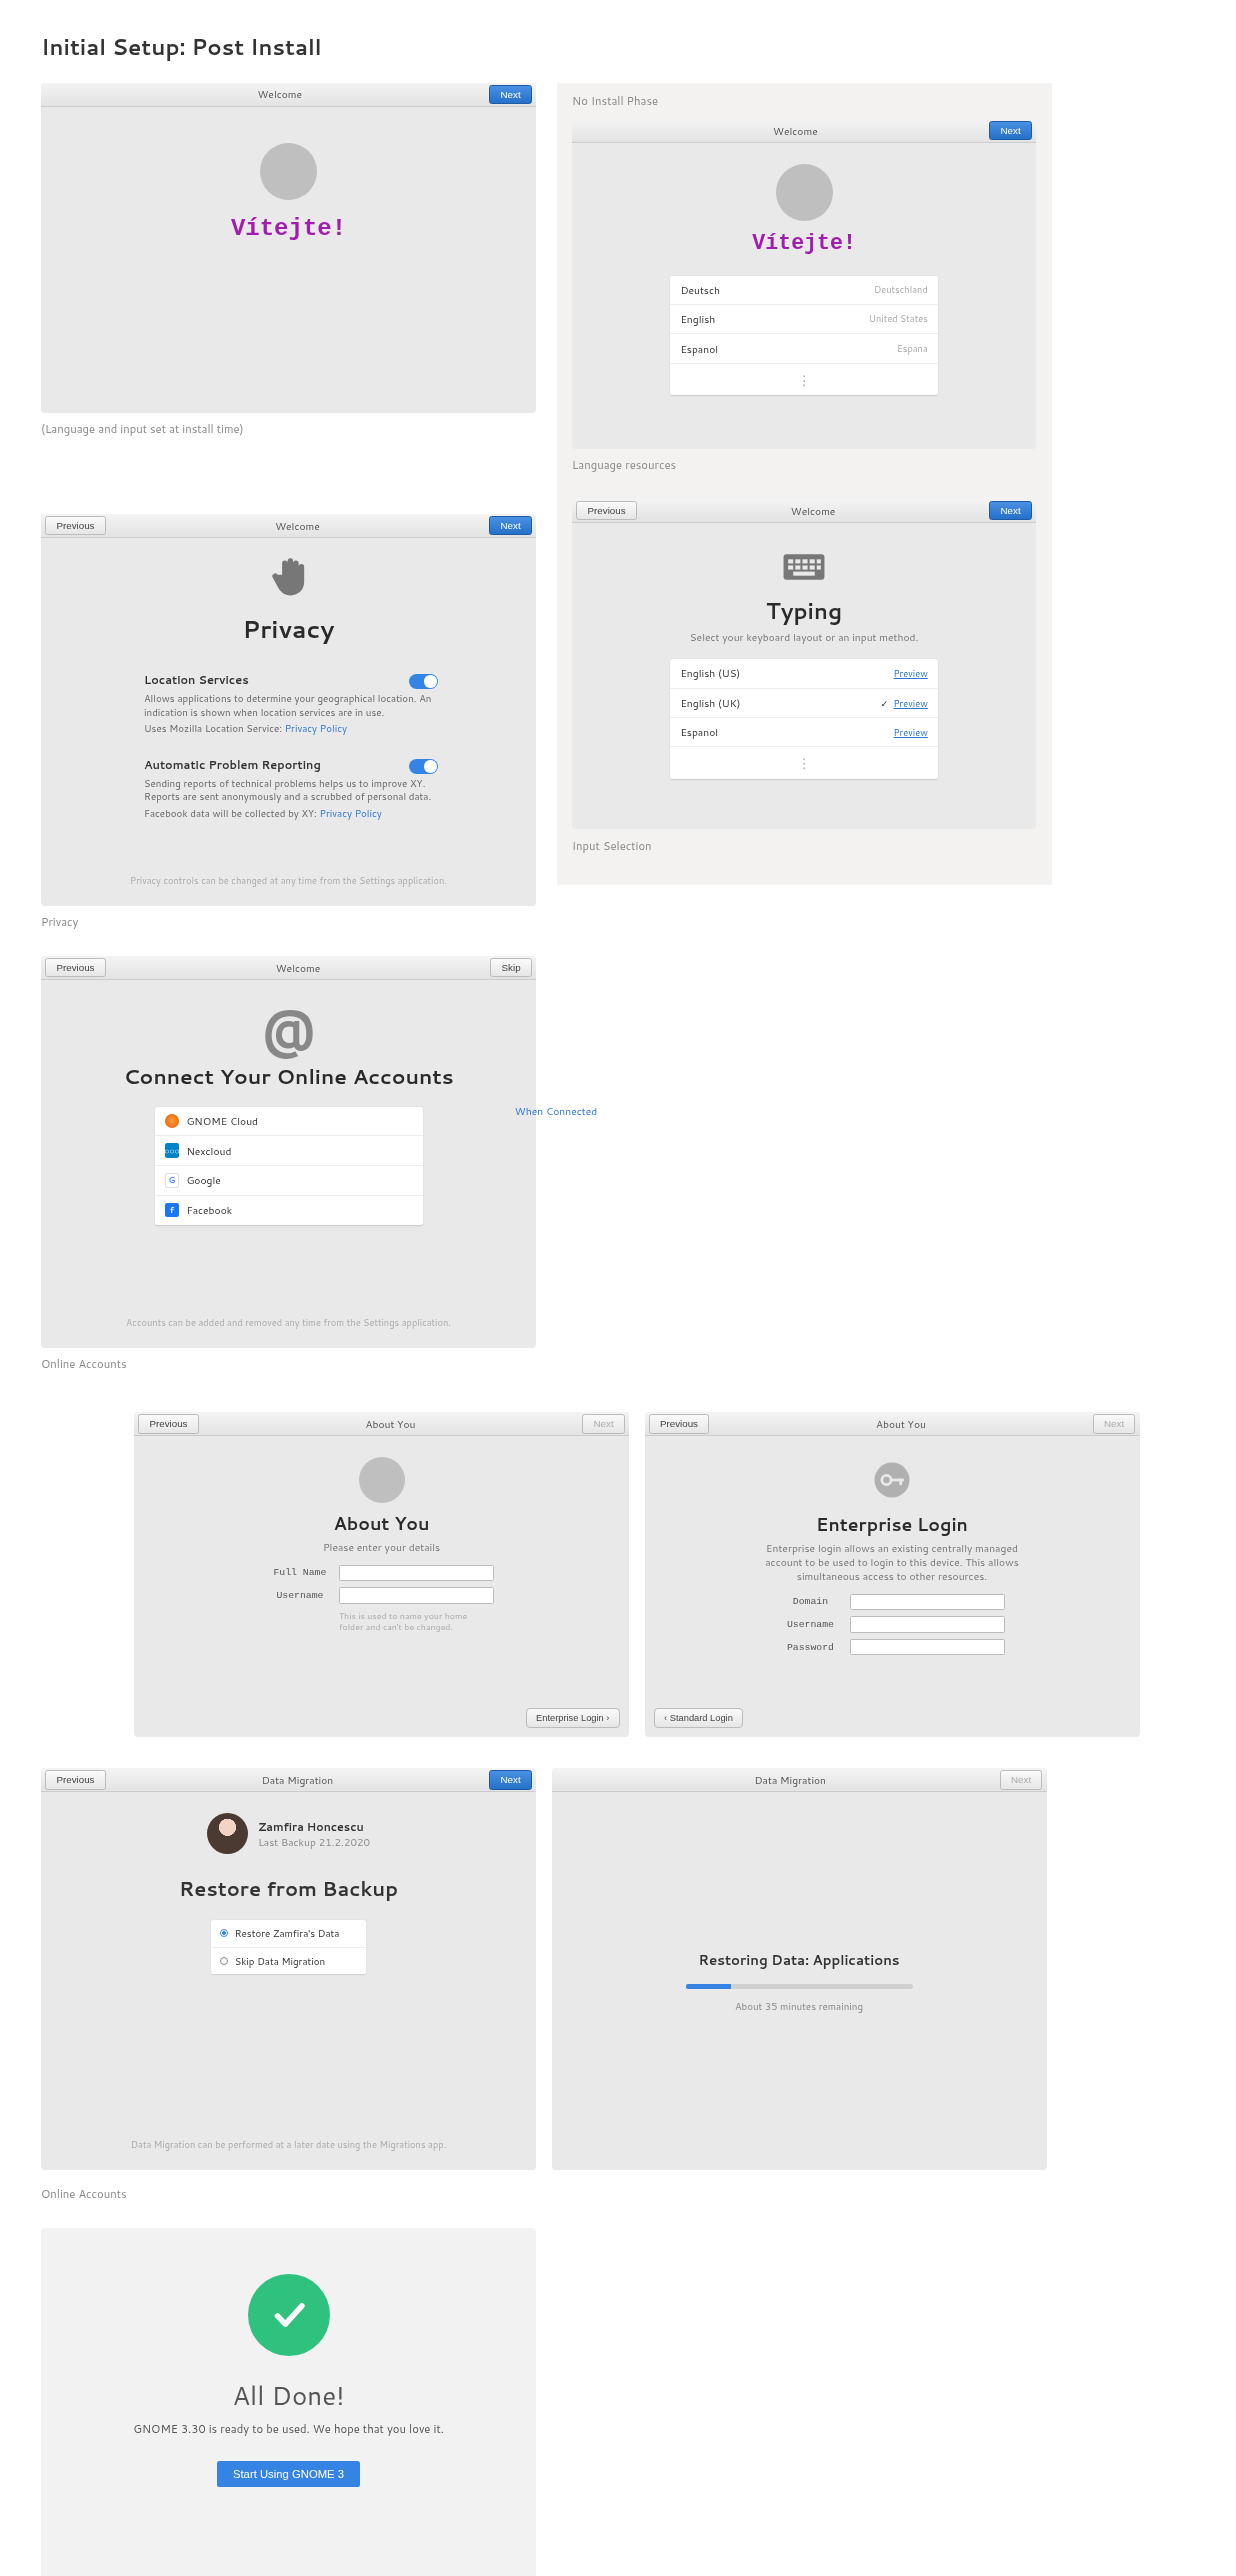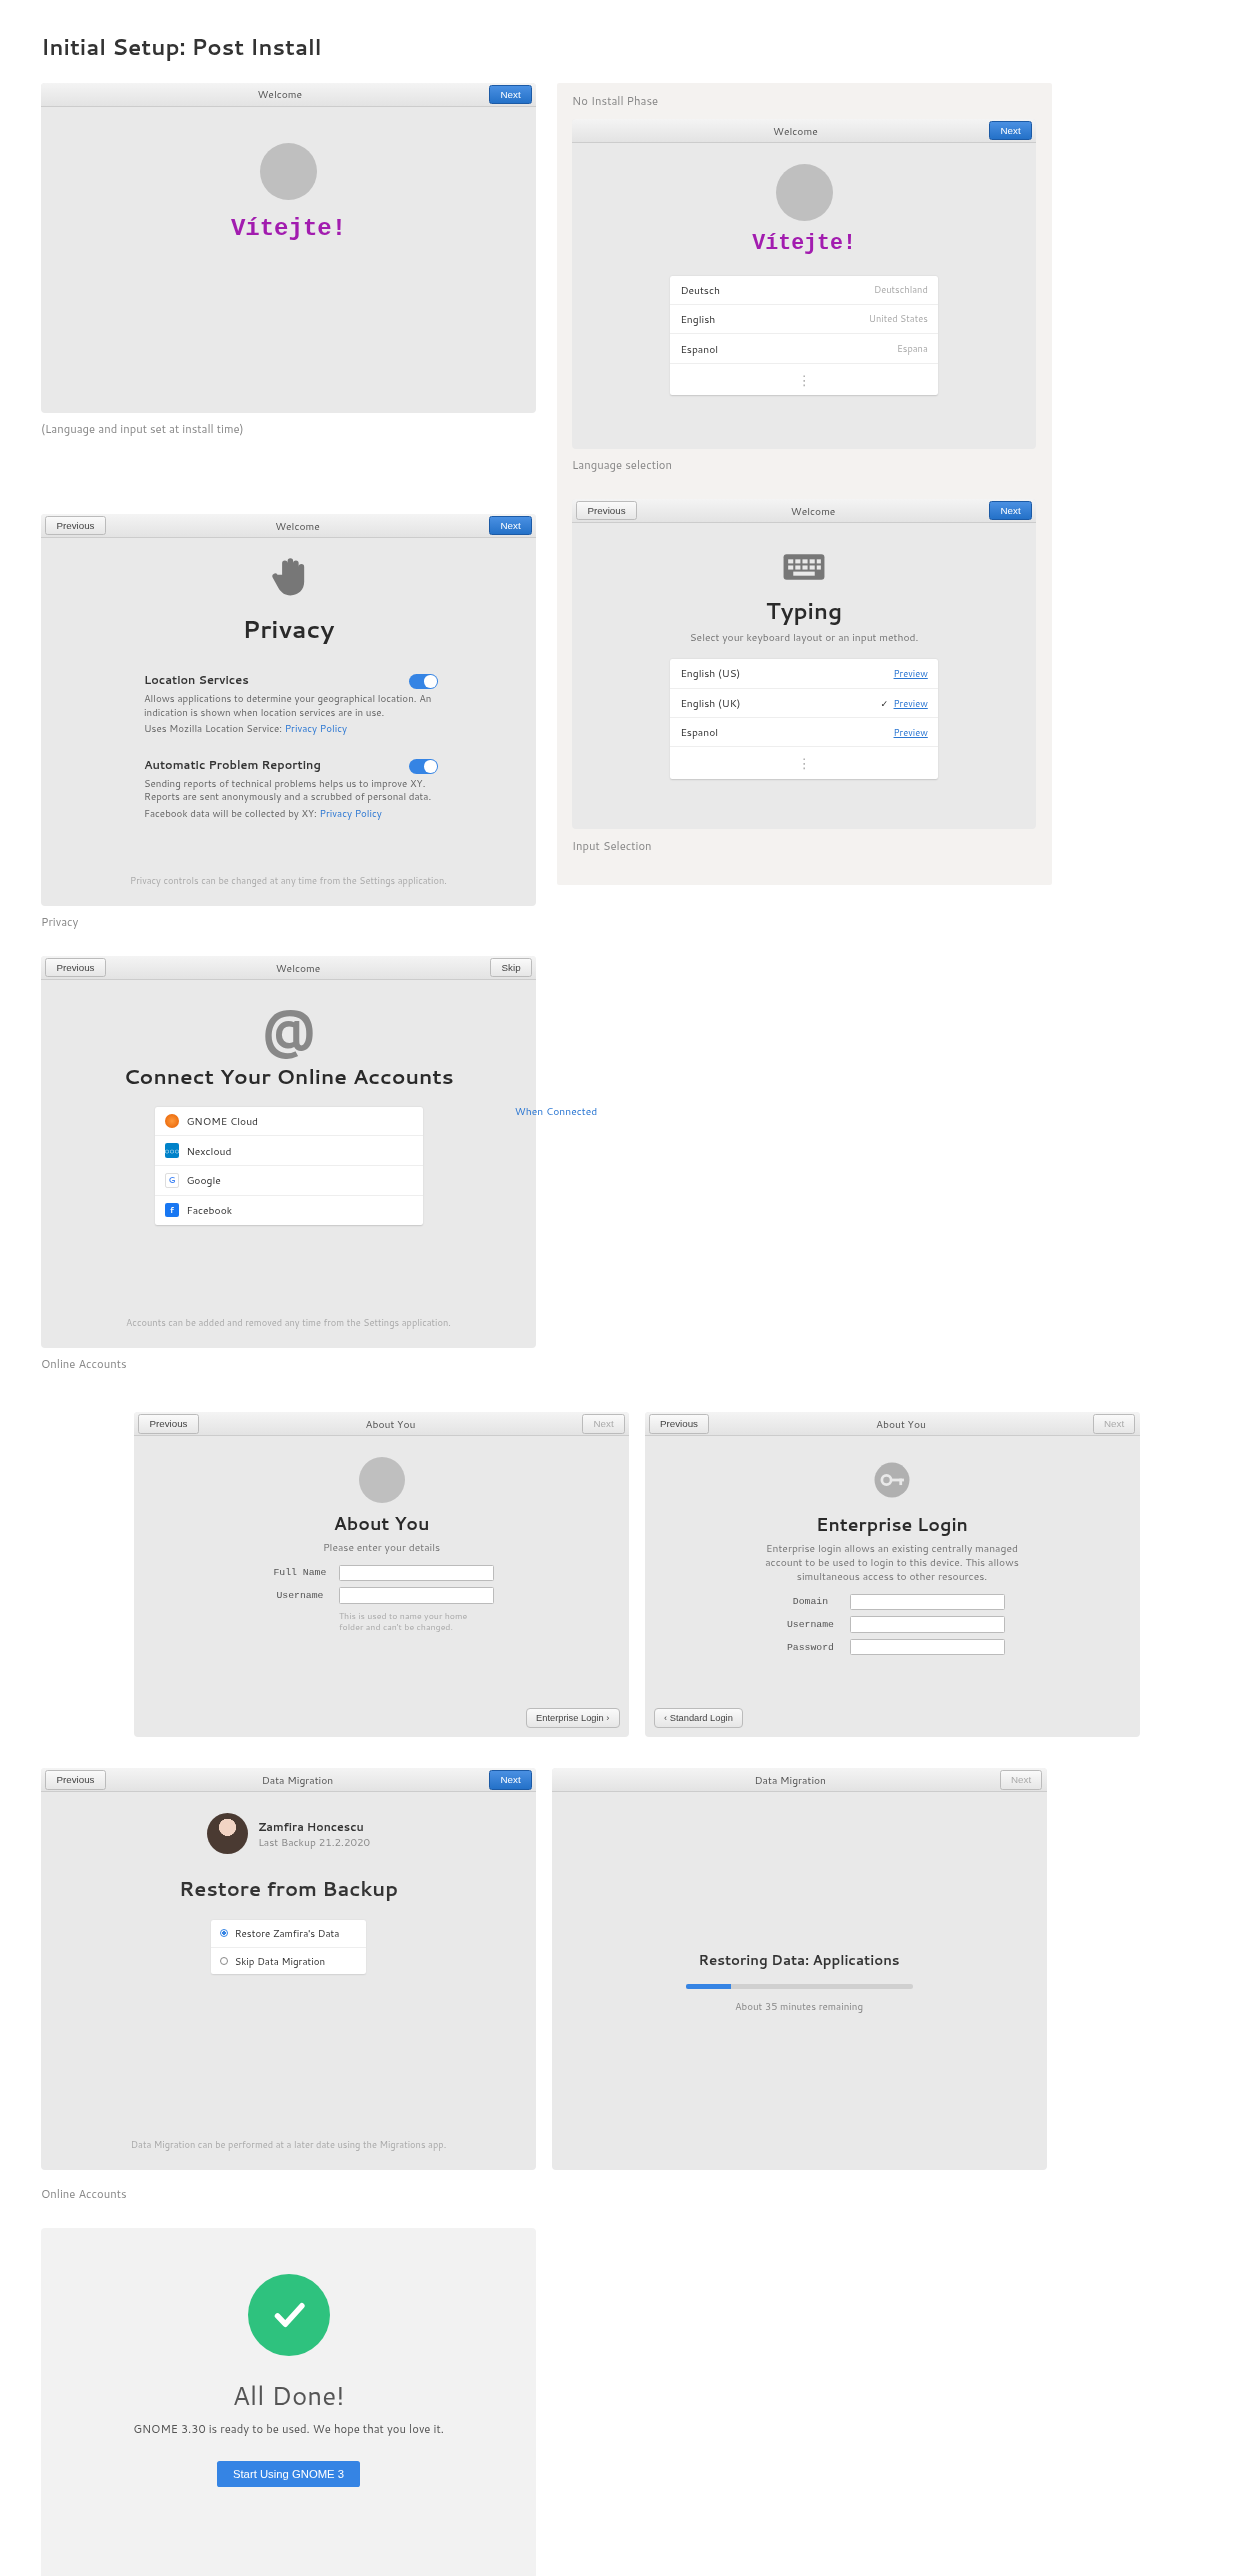--- a/index.html
+++ b/index.html
@@ -143,21 +143,21 @@
                   <span class="sub">United States</span>
                 </div>
               <div class="lang-row">
                   <span>Espanol</span>
                   <span class="sub">Espana</span>
                 </div>
               <div class="more-row">⋮</div>
             </div>
           </div>
         </div>
-        <div class="caption">Language selection</div>
+        <div class="caption">Language resources</div>
 
         <div class="win" style="height:330px;width:464px">
           <div class="titlebar">
             <button class="tb-btn">Previous</button>
             <span class="tb-title">Welcome</span>
             <button class="tb-btn blue">Next</button>
           </div>
           <div class="body">
             <div class="kb-icon">
               <svg width="46" height="36" viewBox="0 0 90 70">

